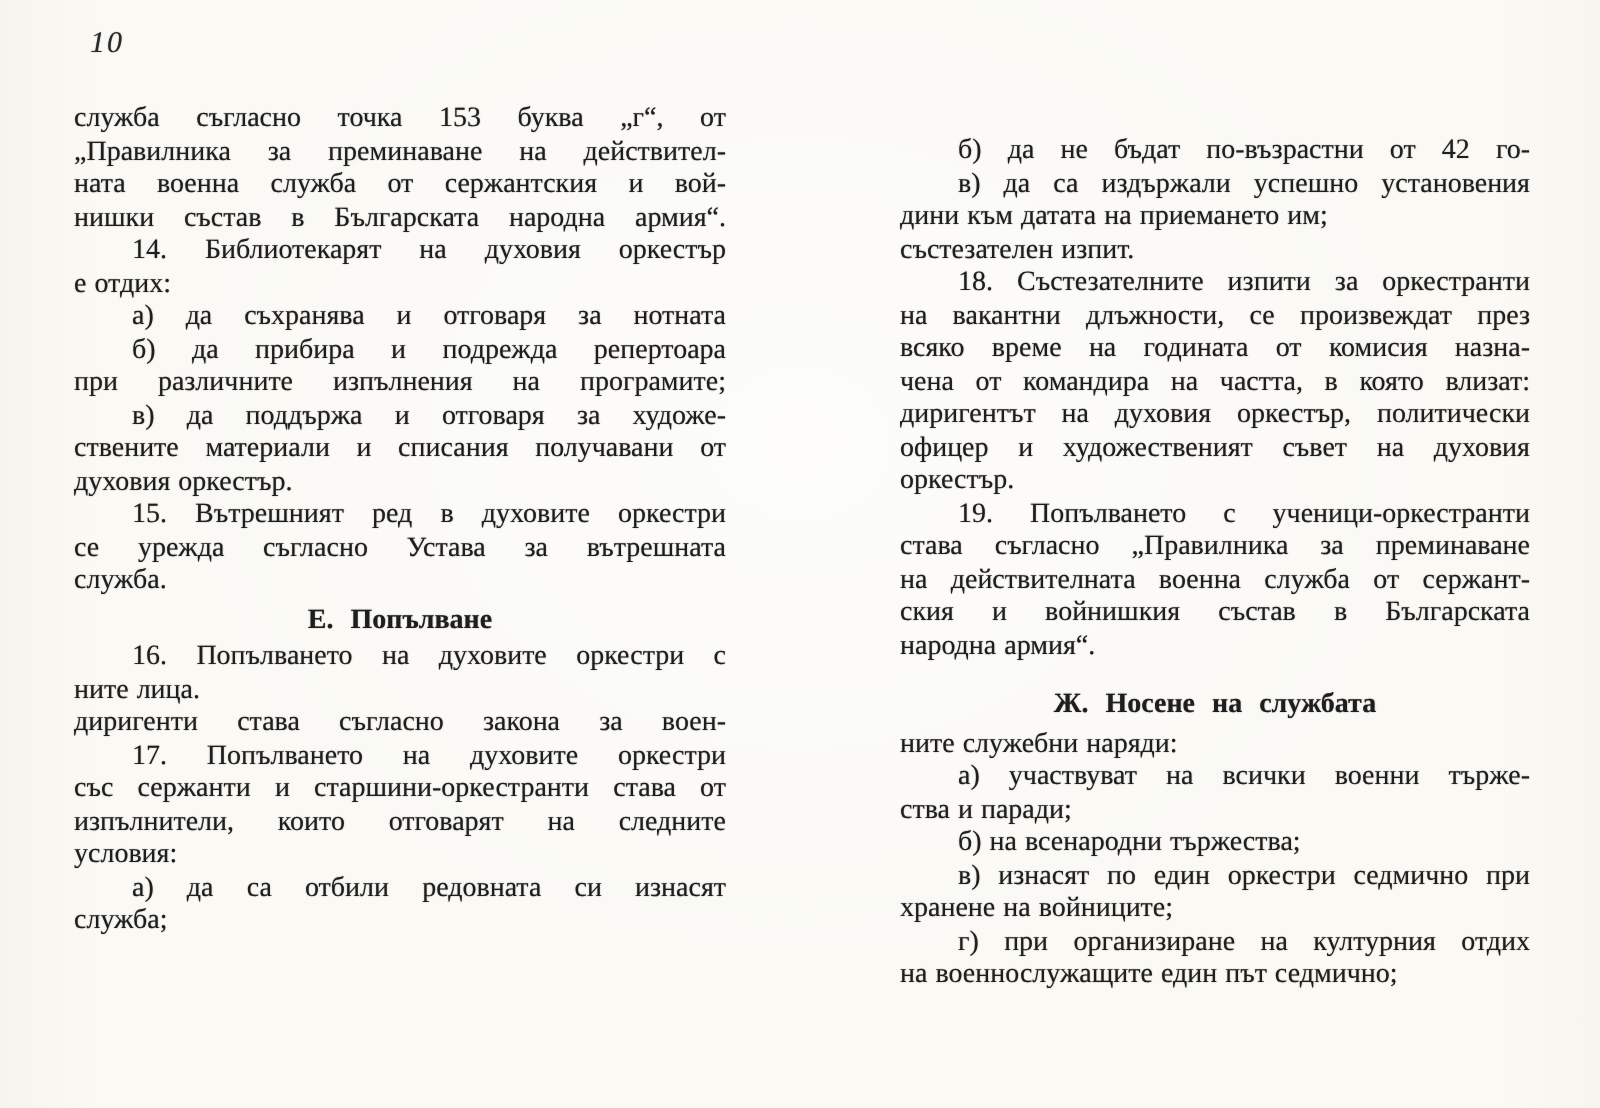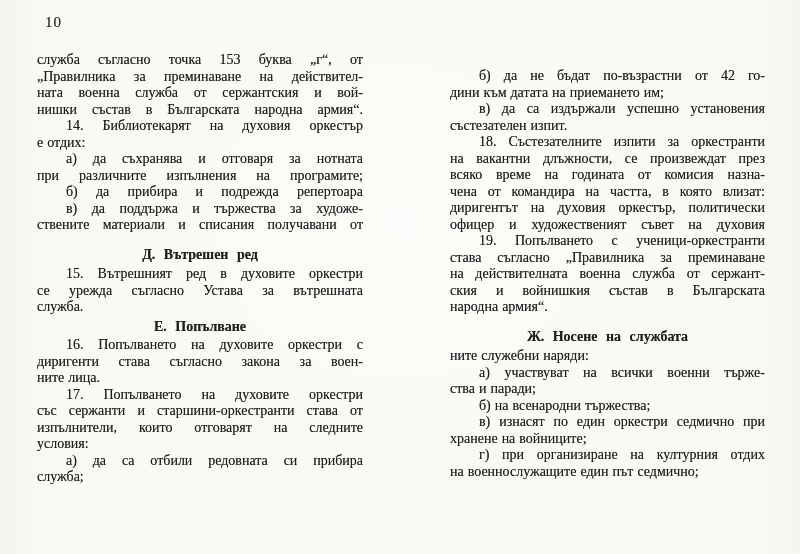--- a/index.html
+++ b/index.html
@@ -29,20 +29,21 @@
   .page-number {
     position: absolute;
     font-size: 15px;
     letter-spacing: 1px;
     color: #2a2a2a;
     text-shadow: 0 0 0.6px rgba(40,40,40,0.55);
   }
   .pn-left {
     left: 45px;
     top: 14px;
+    font-style: italic;
   }
   .page-body {
     position: absolute;
     color: #1e1e1e;
     font-size: 14px;
     line-height: 16.5px;
     text-shadow: 0 0 0.6px rgba(35,35,35,0.6);
     word-spacing: 0.5px;
   }
   .body-left {
@@ -89,54 +90,55 @@
   <div class="page page-left">
     <div class="page-number pn-left">10</div>
     <div class="page-body body-left">
         <div class="line justify">служба съгласно точка 153 буква „г“, от</div>
         <div class="line justify">„Правилника за преминаване на действител-</div>
         <div class="line justify">ната военна служба от сержантския и вой-</div>
         <div class="line justify">нишки състав в Българската народна армия“.</div>
         <div class="line justify indent">14. Библиотекарят на духовия оркестър</div>
         <div class="line left">е отдих:</div>
         <div class="line justify indent">а) да съхранява и отговаря за нотната</div>
+        <div class="line justify indent">б) да прибира и подрежда репертоара</div>
         <div class="line justify">при различните изпълнения на програмите;</div>
-        <div class="line justify indent">б) да прибира и подрежда репертоара</div>
-        <div class="line justify indent">в) да поддържа и тържества за художе-</div>
+        <div class="line justify indent">в) да поддържа и отговаря за художе-</div>
         <div class="line justify">ствените материали и списания получавани от</div>
-        <div class="line heading">Д. Вътрешен ред</div>
+        <div class="line left">духовия оркестър.</div>
         <div class="line justify indent">15. Вътрешният ред в духовите оркестри</div>
         <div class="line justify">се урежда съгласно Устава за вътрешната</div>
         <div class="line left">служба.</div>
         <div class="line heading tight">Е. Попълване</div>
         <div class="line justify indent">16. Попълването на духовите оркестри с</div>
+        <div class="line left">ните лица.</div>
         <div class="line justify">диригенти става съгласно закона за воен-</div>
-        <div class="line left">ните лица.</div>
         <div class="line justify indent">17. Попълването на духовите оркестри</div>
         <div class="line justify">със сержанти и старшини-оркестранти става от</div>
         <div class="line justify">изпълнители, които отговарят на следните</div>
         <div class="line left">условия:</div>
-        <div class="line justify indent">а) да са отбили редовната си прибира</div>
+        <div class="line justify indent">а) да са отбили редовната си изнасят</div>
         <div class="line left">служба;</div>
       </div>
   </div>
 
   <div class="page page-right">
 
     <div class="page-body body-right">
         <div class="line justify indent">б) да не бъдат по-възрастни от 42 го-</div>
+        <div class="line justify indent">в) да са издържали успешно установения</div>
         <div class="line left">дини към датата на приемането им;</div>
-        <div class="line justify indent">в) да са издържали успешно установения</div>
         <div class="line left">състезателен изпит.</div>
         <div class="line justify indent">18. Състезателните изпити за оркестранти</div>
         <div class="line justify">на вакантни длъжности, се произвеждат през</div>
         <div class="line justify">всяко време на годината от комисия назна-</div>
         <div class="line justify">чена от командира на частта, в която влизат:</div>
         <div class="line justify">диригентът на духовия оркестър, политически</div>
         <div class="line justify">офицер и художественият съвет на духовия</div>
+        <div class="line left">оркестър.</div>
         <div class="line justify indent">19. Попълването с ученици-оркестранти</div>
         <div class="line justify">става съгласно „Правилника за преминаване</div>
         <div class="line justify">на действителната военна служба от сержант-</div>
         <div class="line justify">ския и войнишкия състав в Българската</div>
         <div class="line left">народна армия“.</div>
         <div class="line heading">Ж. Носене на службата</div>
         <div class="line left">ните служебни наряди:</div>
         <div class="line justify indent">а) участвуват на всички военни търже-</div>
         <div class="line left">ства и паради;</div>
         <div class="line left indent">б) на всенародни тържества;</div>

